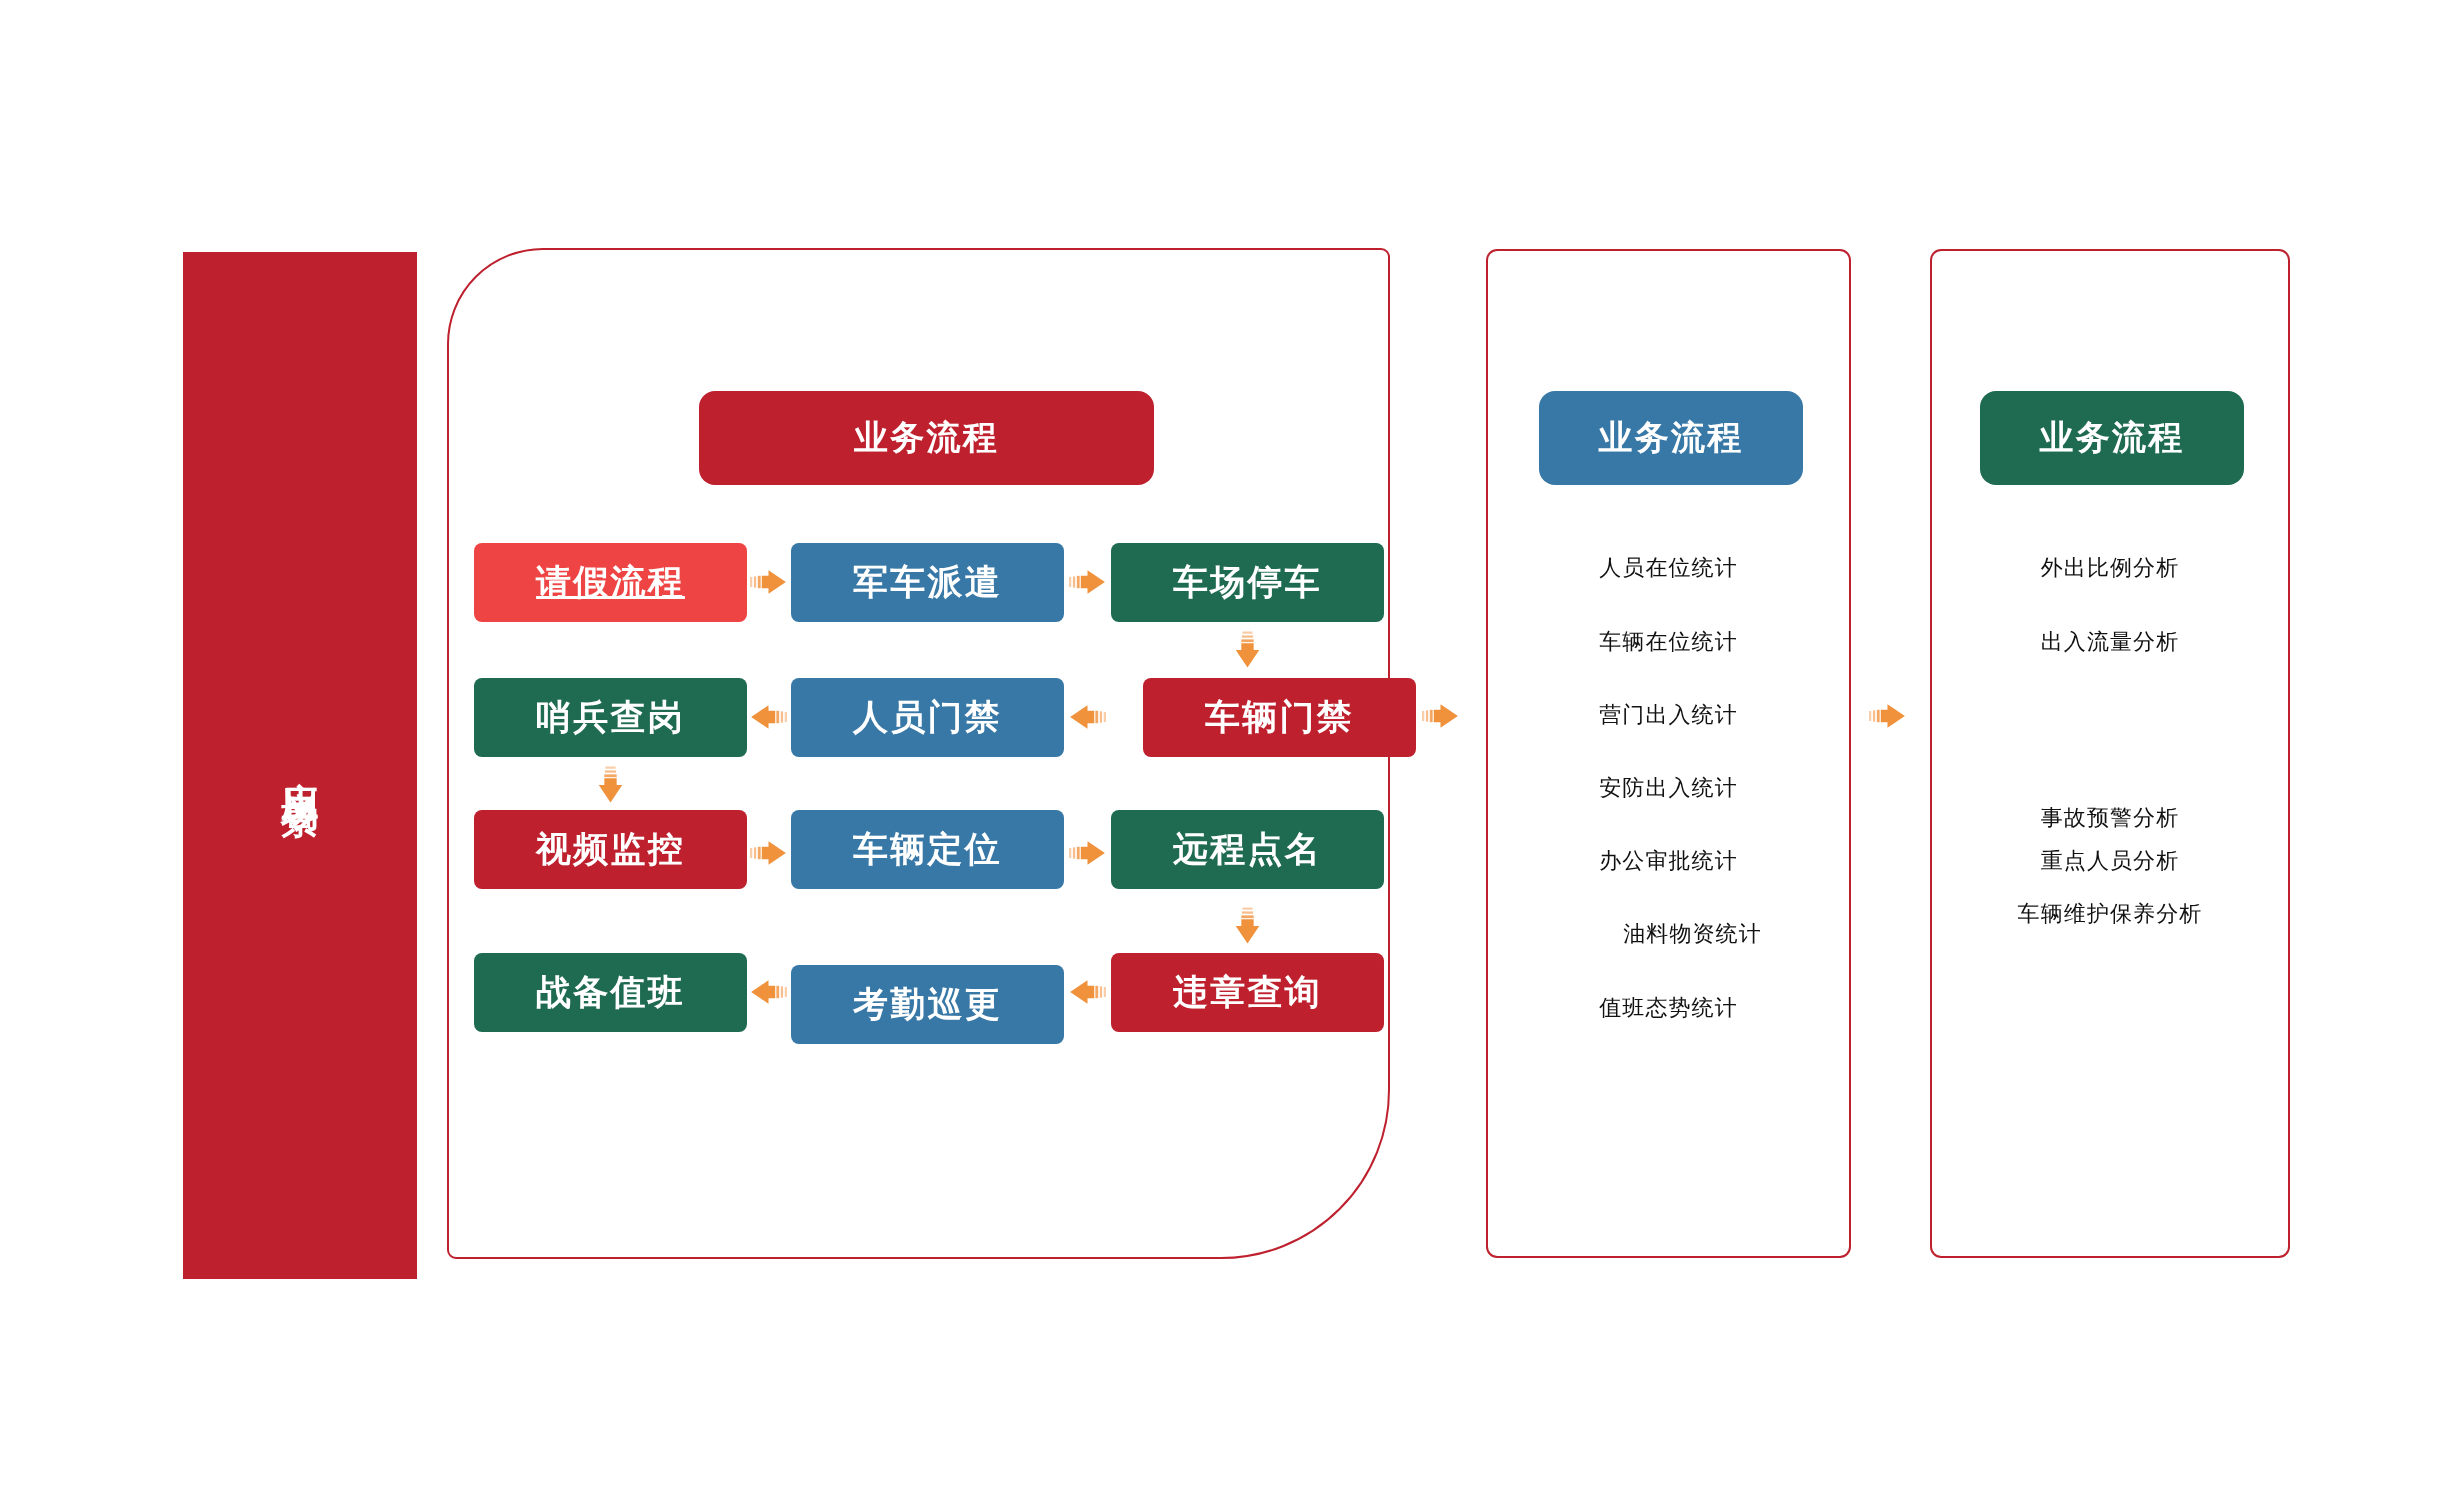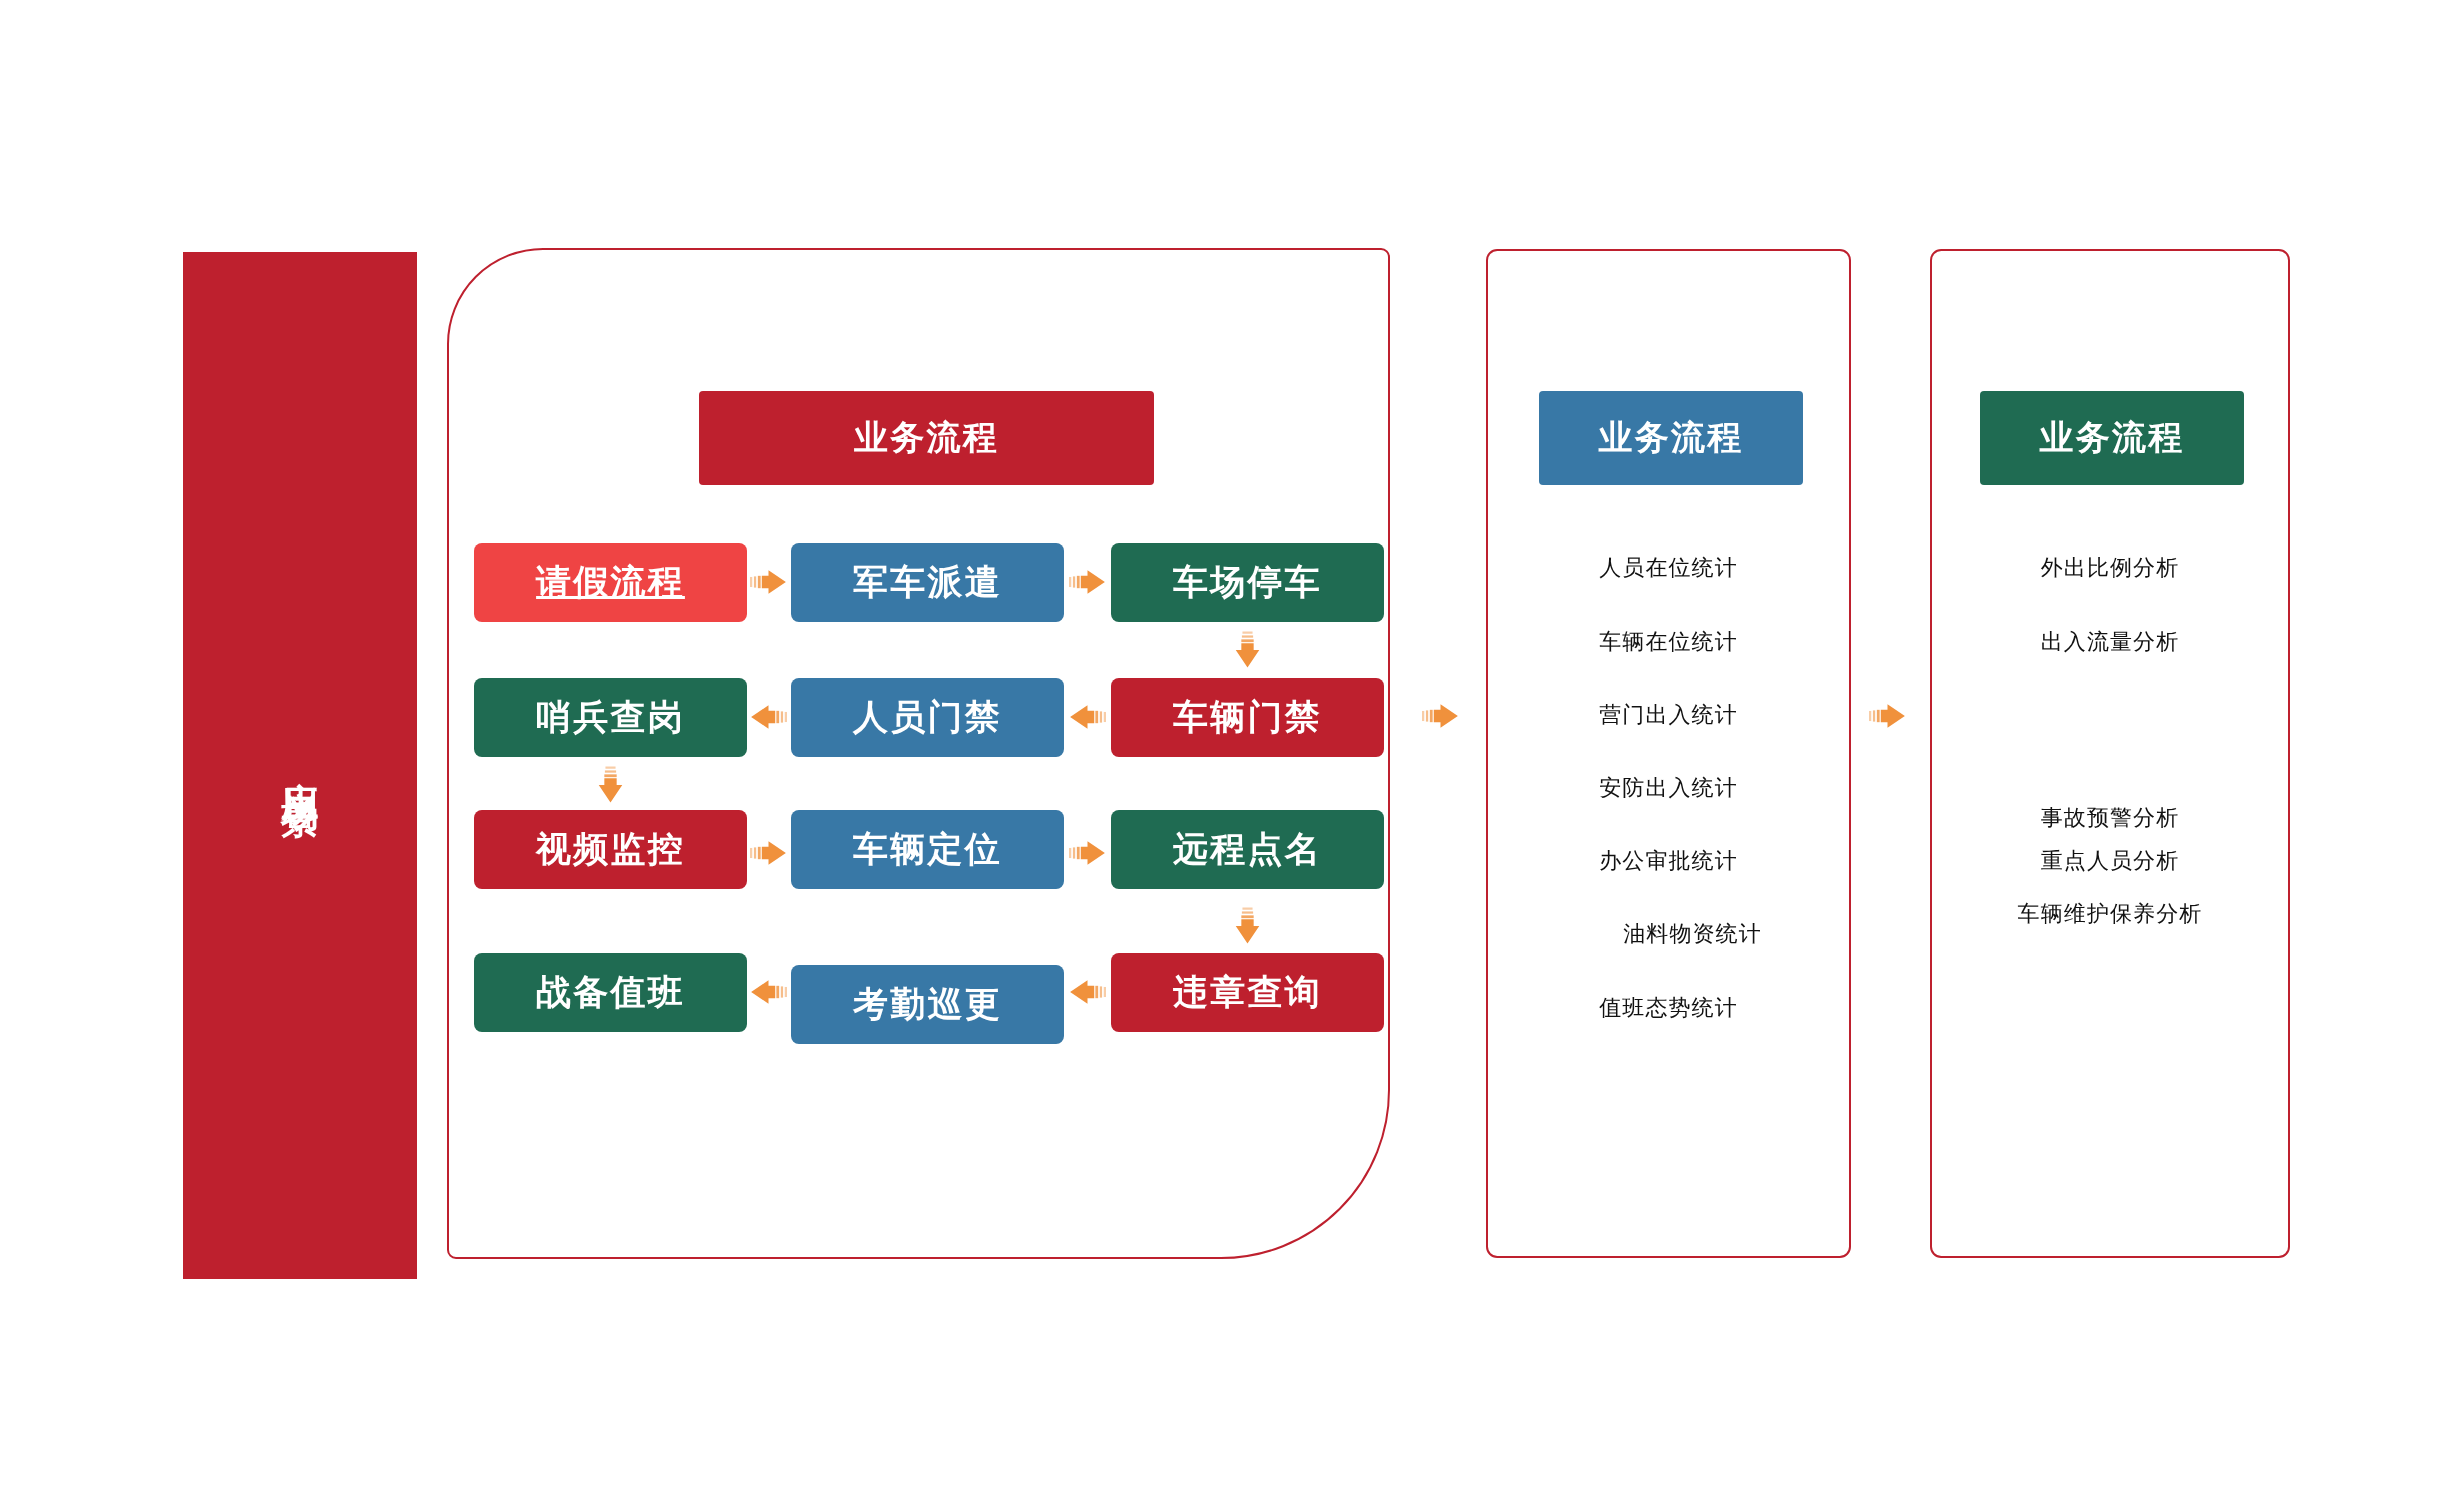--- a/index.html
+++ b/index.html
@@ -46,21 +46,21 @@
     border: 2.2px solid var(--red);
     border-radius: 11.2px;
     box-sizing: border-box;
   }
   #stats-panel    { left: 1486px; width: 365px; }
   #analysis-panel { left: 1930px; width: 360px; }
   
   .hdr {
     position: absolute;
     height: 94px;
-    border-radius: 4px;
+    border-radius: 16px;
     color: #ffffff;
     font-size: 34px;
     font-weight: 700;
     display: flex; align-items: center; justify-content: center;
     letter-spacing: 2.2px;
   }
   .hdr-main  { left: 250px; top: 141px; width: 455px; }
   .hdr-side  { top: 140px; width: 264px; }
   #stats-header    { left: 51px; }
   #analysis-header { left: 48px; }
@@ -157,21 +157,21 @@
       </span>
     <div class="gbox col2 row2" style="background-color: rgb(56, 120, 166);">人员门禁</div>
     <span class="arrow arrow-left" style="left:620px; top:454px;">
         <svg viewBox="0 0 66 46" width="37" height="26" xmlns="http://www.w3.org/2000/svg">
           <rect x="0" y="14" width="4" height="18" opacity="0.45"></rect>
           <rect x="7" y="13" width="4" height="20" opacity="0.6"></rect>
           <rect x="14" y="12" width="5" height="22" opacity="0.8"></rect>
           <path d="M21 12 H33 V2 L64 23 L33 44 V34 H21 Z"></path>
         </svg>
       </span>
-    <div class="gbox col3 row2" style="background-color: rgb(190, 32, 46);">车辆门禁</div>
+    <div class="gbox col3 row2" style="background-color: rgb(190, 32, 46); margin-left: 32px;">车辆门禁</div>
 
     <span class="arrow arrow-down" style="left:143px; top:522px;">
         <svg viewBox="0 0 66 46" width="37" height="26" xmlns="http://www.w3.org/2000/svg">
           <rect x="0" y="14" width="4" height="18" opacity="0.45"></rect>
           <rect x="7" y="13" width="4" height="20" opacity="0.6"></rect>
           <rect x="14" y="12" width="5" height="22" opacity="0.8"></rect>
           <path d="M21 12 H33 V2 L64 23 L33 44 V34 H21 Z"></path>
         </svg>
       </span>
 

